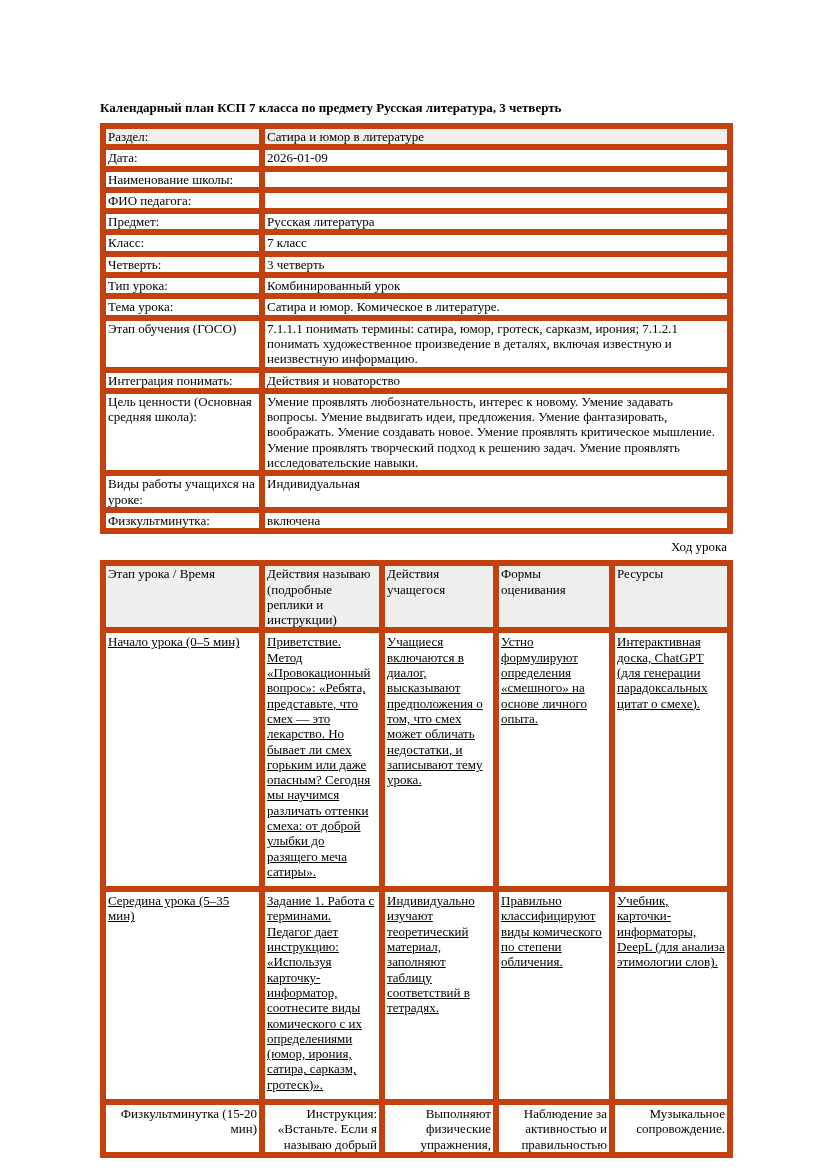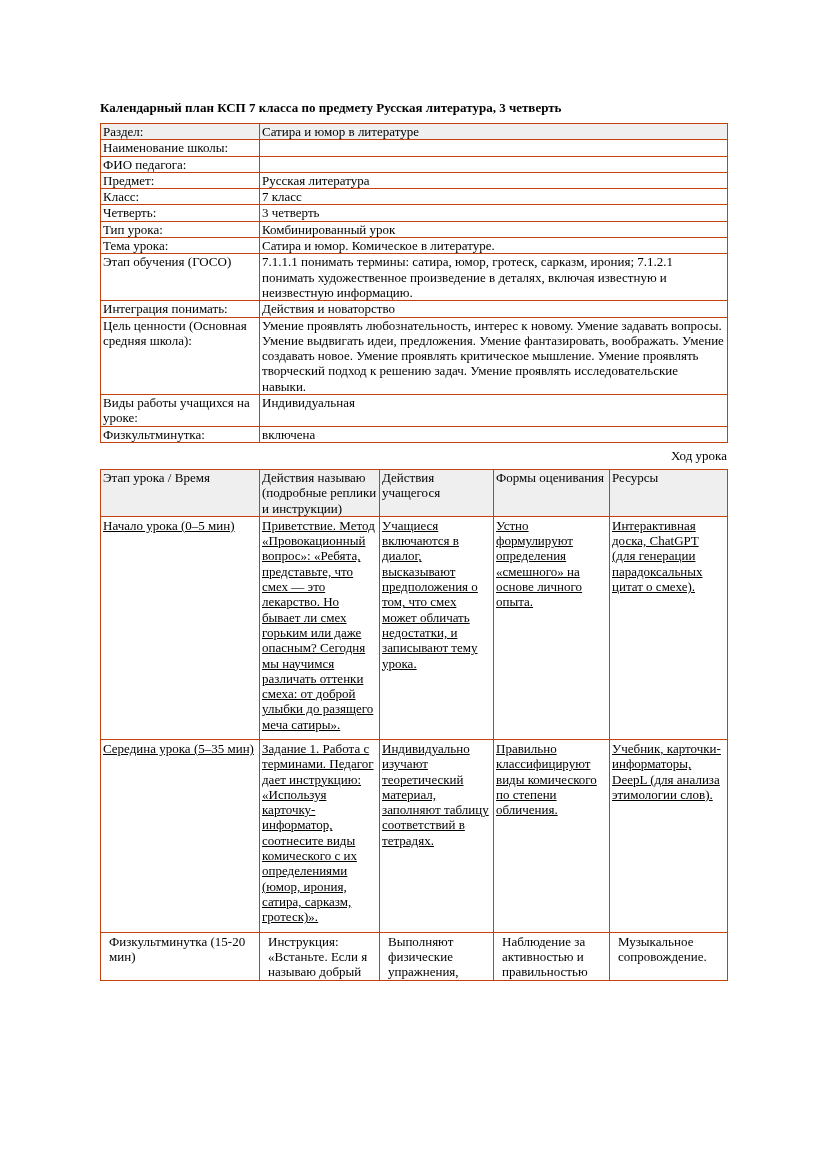--- a/index.html
+++ b/index.html
@@ -26,21 +26,21 @@
     line-height: 16px;
     font-weight: bold;
     margin: 0 0 7px 0;
   }
   table {
     border-collapse: collapse;
     width: 627px;
     table-layout: fixed;
   }
   td {
-    border: 1px solid #c2410c;
+    border: 6px solid #c2410c;
     vertical-align: top;
     font-size: 13px;
     line-height: 15.3px;
     padding: 0 2px;
     word-wrap: break-word;
   }
   .shaded {
     background: #efefef;
   }
   .section-heading {
@@ -48,20 +48,21 @@
     line-height: 16px;
     margin: 5px 0 5px 0;
     text-align: right;
   }
   table.lesson td.body-cell {
     padding: 1px 2px 7px 2px;
     text-decoration: underline;
   }
   table.lesson tr.clipped-row td {
     padding: 1px 2px 0 8px;
+    text-align: right;
   }
   .clip {
     height: 46px;
     overflow: hidden;
   }
 </style>
 </head>
 <body>
 
 <div class="page-content">
@@ -70,20 +71,24 @@
 
   <table class="info">
     <colgroup>
         <col style="width:159px">
         <col style="width:468px">
       </colgroup>
     <tbody>
       <tr>
         <td class="shaded">Раздел:</td>
         <td class="shaded">Сатира и юмор в литературе</td>
+      </tr>
+      <tr>
+        <td>Дата:</td>
+        <td>2026-01-09</td>
       </tr>
       <tr>
         <td>Наименование школы:</td>
         <td></td>
       </tr>
       <tr>
         <td>ФИО педагога:</td>
         <td></td>
       </tr>
       <tr>

